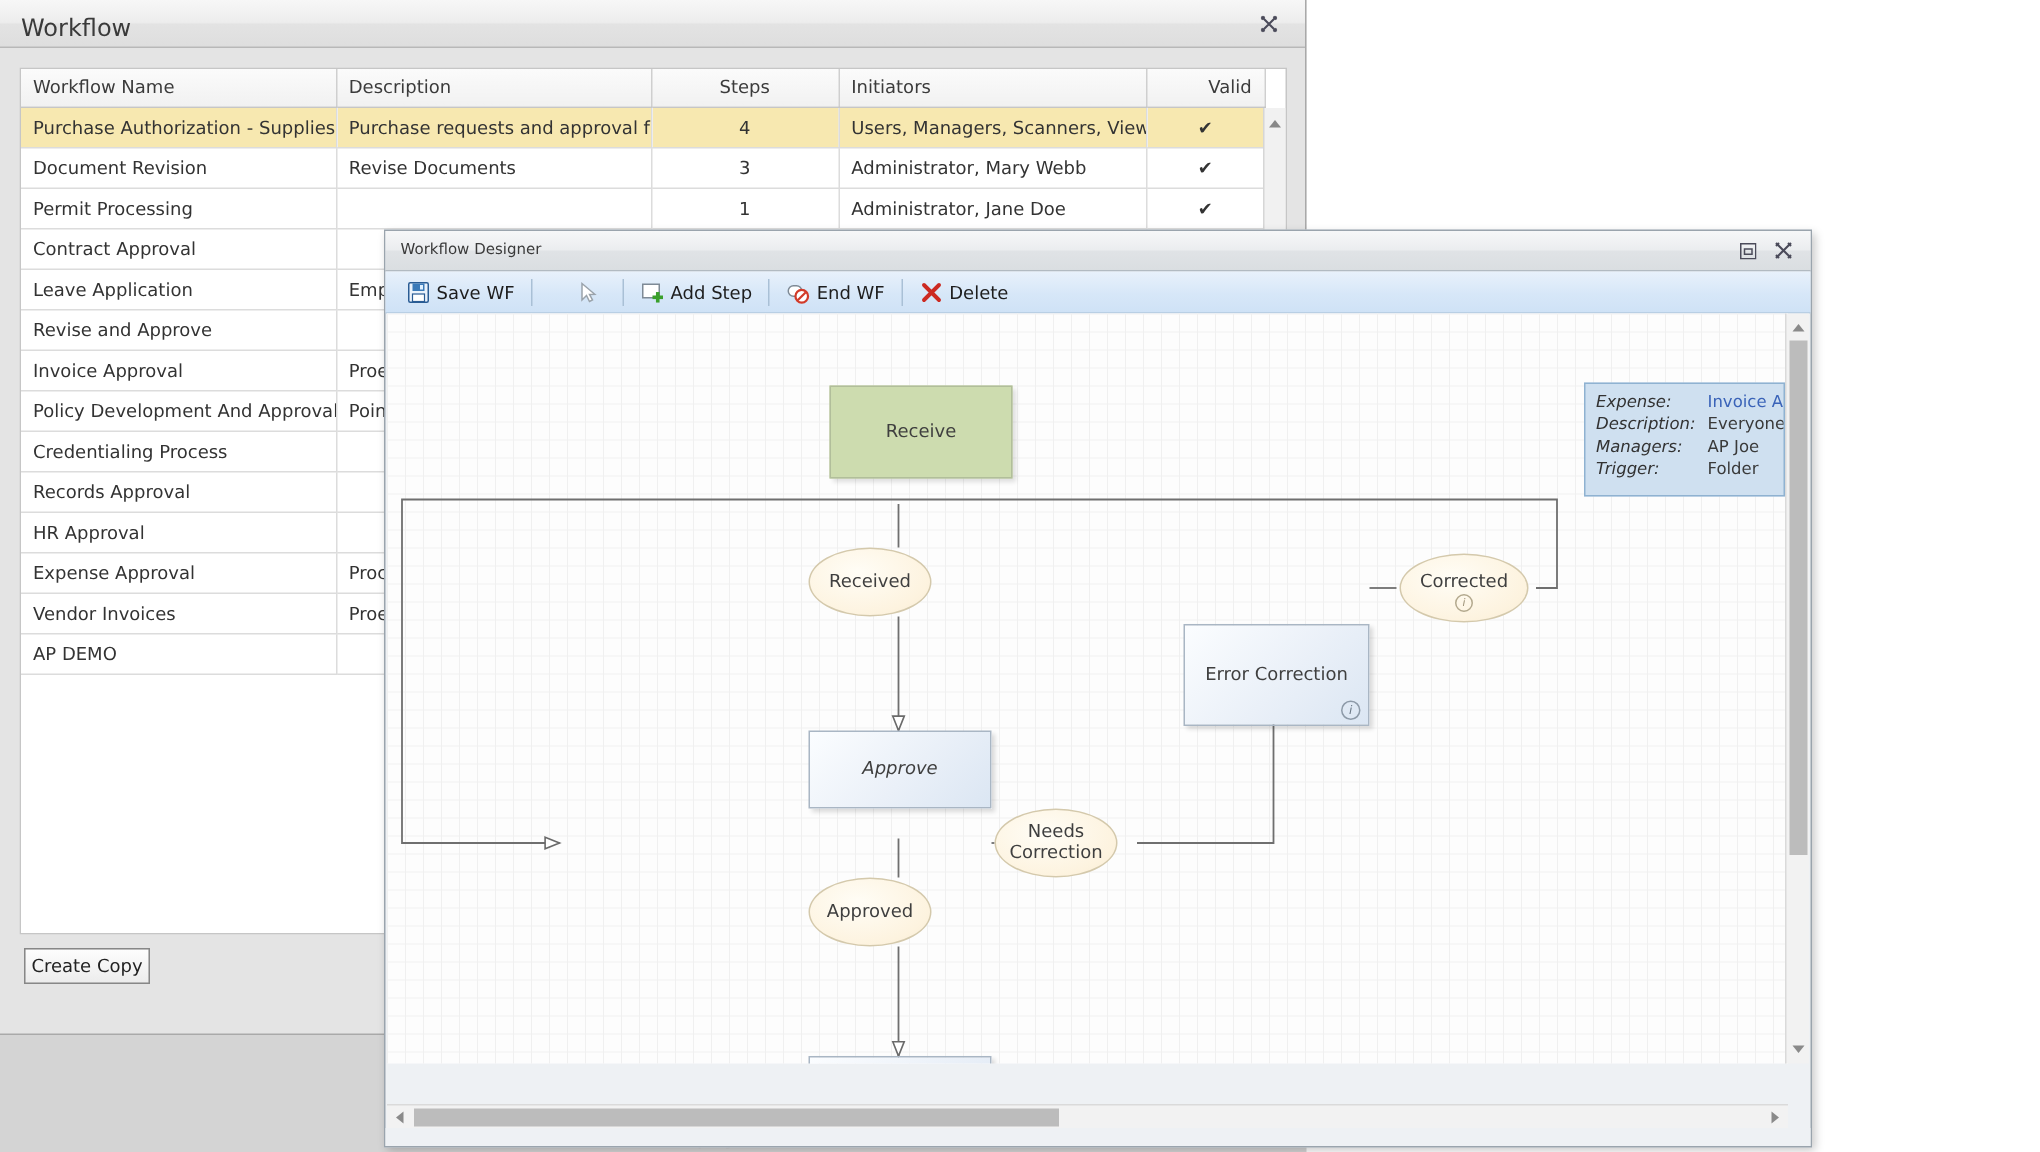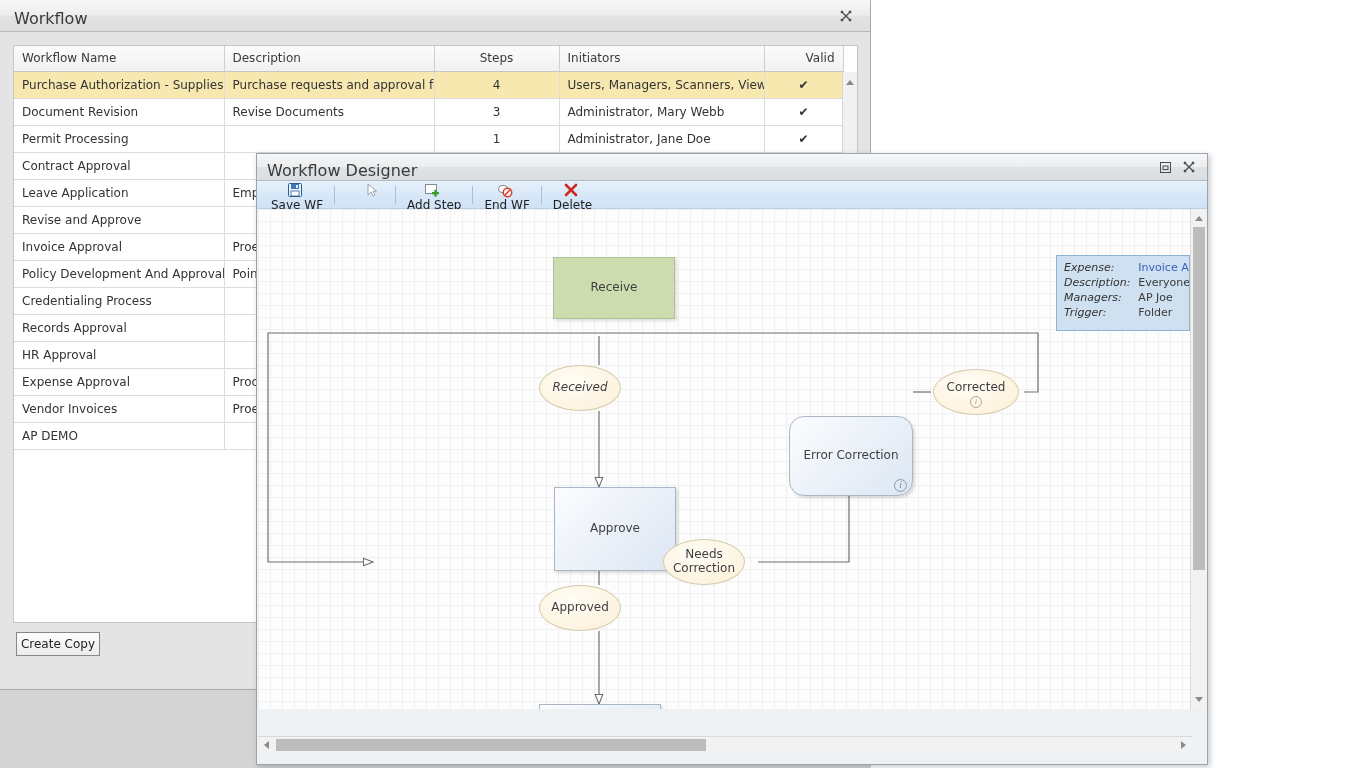--- a/index.html
+++ b/index.html
@@ -77,30 +77,30 @@
   #dz-window{
     position:absolute;left:256px;top:153px;width:952px;height:612px;
     background:#eef1f4;border:1px solid #9aa4ad;box-sizing:border-box;
     box-shadow:2px 2px 6px rgba(0,0,0,.22);
   }
   #dz-titlebar{
     position:absolute;left:0;top:0;width:100%;height:27px;
     background:linear-gradient(to bottom,#f6f7f8 0%,#ebedef 48%,#e0e3e6 52%,#dadee1 100%);
     border-bottom:1px solid #b2bac1;box-sizing:border-box;
   }
-  #dz-title{position:absolute;left:10px;top:7px;font-size:16px;color:#3a3a3a;}
+  #dz-title{position:absolute;left:10px;top:7px;font-size:10px;color:#3a3a3a;}
   #dz-restore{position:absolute;right:31px;top:0;width:22px;height:26px;display:flex;align-items:center;justify-content:center;color:#4b4b5a;font-size:11px;}
   #dz-close{position:absolute;right:7px;top:0;width:22px;height:26px;display:flex;align-items:center;justify-content:center;color:#4b4b5a;font-size:12px;}
   #dz-toolbar{
     position:absolute;left:0;top:27px;width:100%;height:28px;
     background:linear-gradient(to bottom,#e8f1fb 0%,#d7e7f8 55%,#cfe2f6 100%);
     border-bottom:1px solid #b9cfe4;box-sizing:border-box;
     display:flex;align-items:center;
   }
-  .tbitem{display:flex;align-items:center;height:26px;padding:0 6px;cursor:default;font-size:12px;color:#1d1d1d;flex-direction:column;}
+  .tbitem{display:flex;align-items:center;height:26px;padding:0 6px;cursor:default;font-size:12px;color:#1d1d1d;}
   .tbsep{width:1px;height:18px;background:#a9c0d6;margin:0 5px;}
   .tbicon{width:16px;height:16px;margin-right:4px;display:inline-block;position:relative;}
   
   #dz-canvas{
     position:absolute;left:1px;top:55px;width:934px;height:500px;
     background-color:#fdfdfd;
     background-image:
       linear-gradient(to right, #f0f0f0 1px, transparent 1px),
       linear-gradient(to bottom, #f0f0f0 1px, transparent 1px);
     background-size:12px 12px;
@@ -395,42 +395,42 @@
         <path d="M655,183 L673,183"></path>
 
         <path d="M766,183 L780,183 L780,124 L618,124 L10,124 L10,353 L115,353" marker-end="url(#ah)"></path>
       </g>
     </svg>
 
     <div class="node nd-start" style="left:295px;top:48px;width:122px;height:62px;">
       <span>Receive</span>
     </div>
 
-    <div class="node nd-ell" style="left:281px;top:156px;width:82px;height:46px;font-style:italic;">
+    <div class="node nd-ell" style="left:281px;top:156px;width:82px;height:46px;">
       <span>Received</span>
     </div>
 
-    <div class="node nd-rect" style="left:296px;top:278px;width:122px;height:84px;">
+    <div class="node nd-rect" style="left:281px;top:278px;width:122px;height:52px;font-style:italic;">
       <span>Approve</span>
     </div>
 
     <div class="node nd-ell" style="left:281px;top:376px;width:82px;height:46px;">
       <span>Approved</span>
     </div>
 
     <div class="node nd-rect" style="left:281px;top:495px;width:122px;height:62px;">
       
       
     </div>
 
     <div class="node nd-ell" style="left:405px;top:330px;width:82px;height:46px;">
       <span>Needs Correction</span>
     </div>
 
-    <div class="node nd-rect" style="left:531px;top:207px;width:124px;height:80px;border-radius:15px;">
+    <div class="node nd-rect" style="left:531px;top:207px;width:124px;height:68px;">
       <span>Error Correction</span>
       <span class="nd-info">i</span>
     </div>
 
     <div class="node nd-ell" style="left:675px;top:160px;width:86px;height:46px;">
       <span style="position:relative;top:-4px;">Corrected</span>
       <span class="ell-info">i</span>
     </div>
   </div>
 

